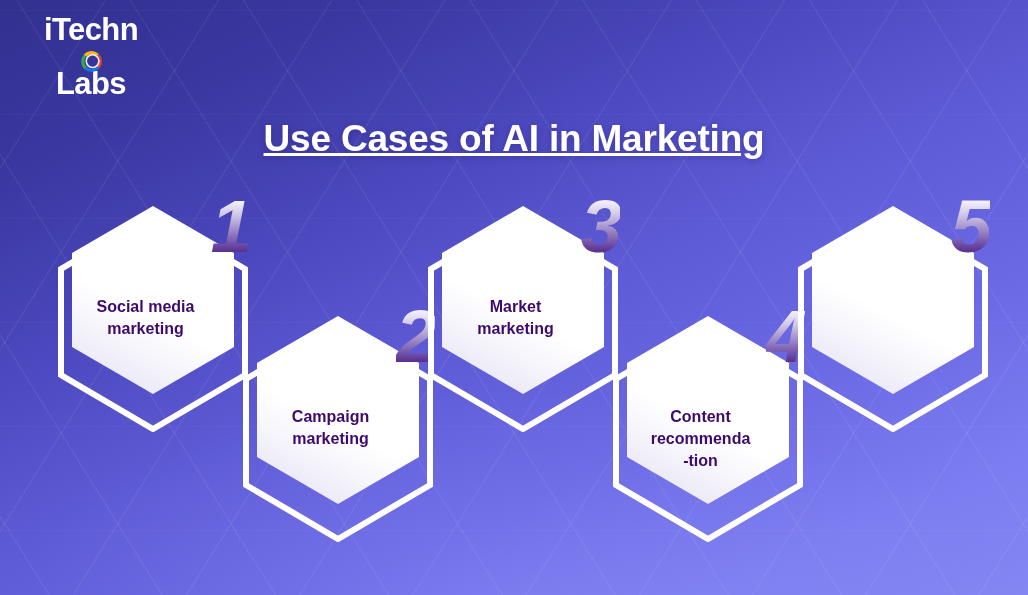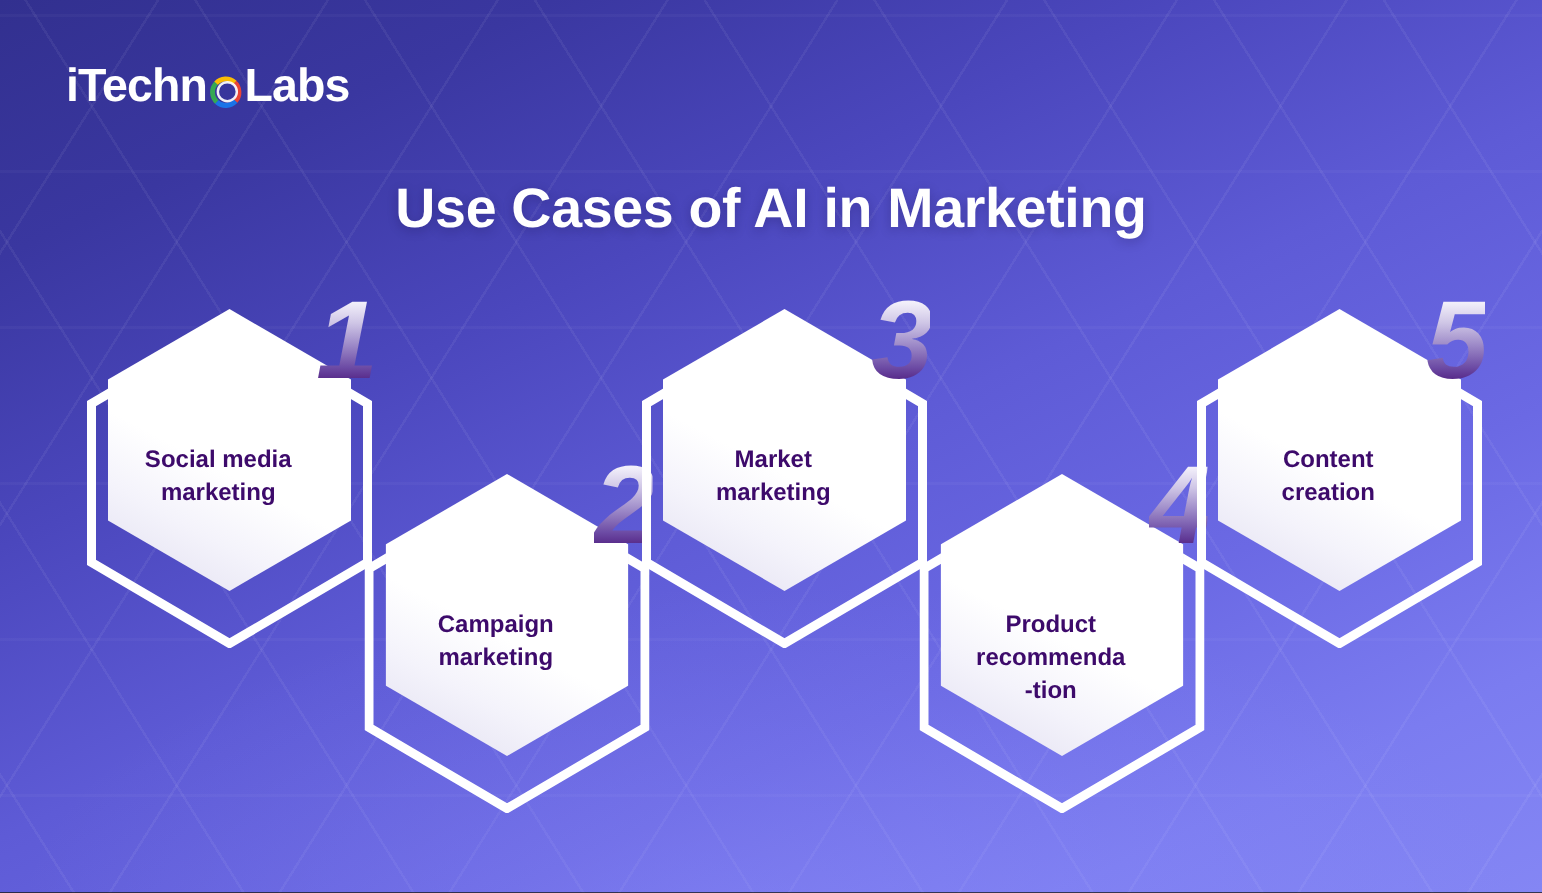--- a/index.html
+++ b/index.html
@@ -63,20 +63,21 @@
   }
   #logo .wordmark {
     font-size: 31px;
     font-weight: 700;
     color: #ffffff;
     letter-spacing: -0.6px;
     line-height: 1;
     display: flex;
     align-items: center;
     font-style: italic;
+    flex-direction: column;
   }
   #logo .wordmark .seg { font-style: normal; }
   #logo .ring {
     display: inline-block;
     width: 23px;
     height: 23px;
     margin: 0 1px;
     position: relative;
     top: 2px;
   }
@@ -86,20 +87,21 @@
     position: absolute;
     left: 0;
     right: 0;
     top: 118px;
     text-align: center;
     color: #ffffff;
     font-size: 37px;
     font-weight: 700;
     letter-spacing: -0.2px;
     text-shadow: 0 2px 7px rgba(20,16,70,0.28);
+    text-decoration: underline;
   }
 
   
   #hex-chain {
     position: absolute;
     left: 0;
     top: 0;
     width: 1028px;
     height: 595px;
   }
@@ -217,29 +219,27 @@
       <div class="hex-label">Market
 marketing</div>
     </div>
 
     <div class="hex-node" style="left:613px; top:322px;">
       <svg class="hex-outline" viewBox="0 0 190 220">
         <polygon points="95,3 187,57 187,163 95,217 3,163 3,57" fill="none" stroke="#ffffff" stroke-width="6"></polygon>
       </svg>
       <div class="hex-inner"></div>
       <div class="hex-num">4</div>
-      <div class="hex-label">Product
+      <div class="hex-label">Content
 recommenda
 -tion</div>
     </div>
 
     <div class="hex-node tall" style="left:798px; top:212px;">
       <svg class="hex-outline" viewBox="0 0 190 220">
         <polygon points="95,3 187,57 187,163 95,217 3,163 3,57" fill="none" stroke="#ffffff" stroke-width="6"></polygon>
       </svg>
       <div class="hex-inner"></div>
       <div class="hex-num">5</div>
-      <div class="hex-label">Content
-creation</div>
     </div>
 
   </div>
 </div>
 
 </body></html>

